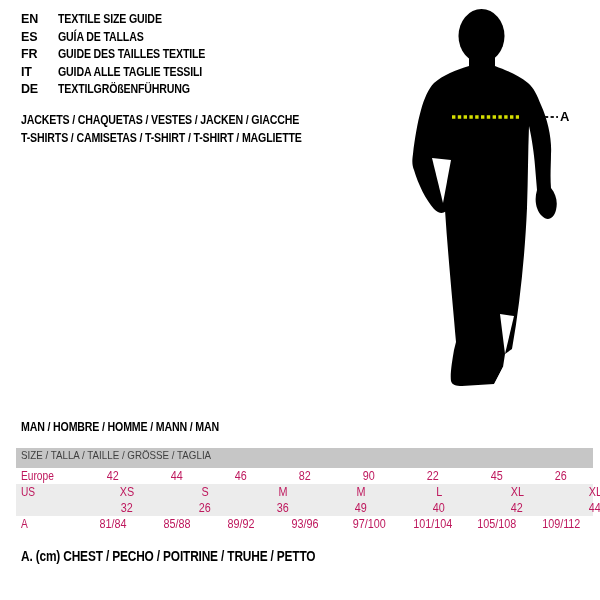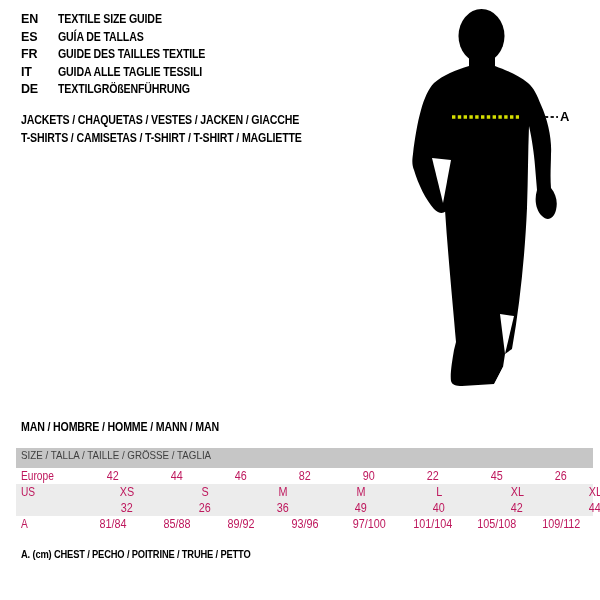--- a/index.html
+++ b/index.html
@@ -33,21 +33,21 @@
   .thead{height:20px;line-height:14px;background:#c6c6c6;color:#3f3f3f;
     font-size:11.5px;padding-left:5px;box-sizing:border-box;}
   .trow{display:grid;grid-template-columns:65px repeat(8,64px);height:16px;line-height:16px;
     font-size:12px;color:#be185d;}
   .band-white{background:#ffffff;}
   .band-gray{background:#ececec;gap:14px;}
   .tlabel{text-align:left;padding-left:5px;}
   .tcell{text-align:center;}
 
   
-  .footnote{left:21px;top:548px;font-size:11px;font-weight:bold;letter-spacing:-0.2px;}
+  .footnote{left:21px;top:548px;font-size:14px;font-weight:bold;letter-spacing:-0.2px;}
 </style>
 </head>
 <body>
 
 <div class="abs lang-list">
   <div class="lang-row">
     <span>EN</span>
     <span class="cond">TEXTILE SIZE GUIDE</span>
   </div>
   <div class="lang-row">

